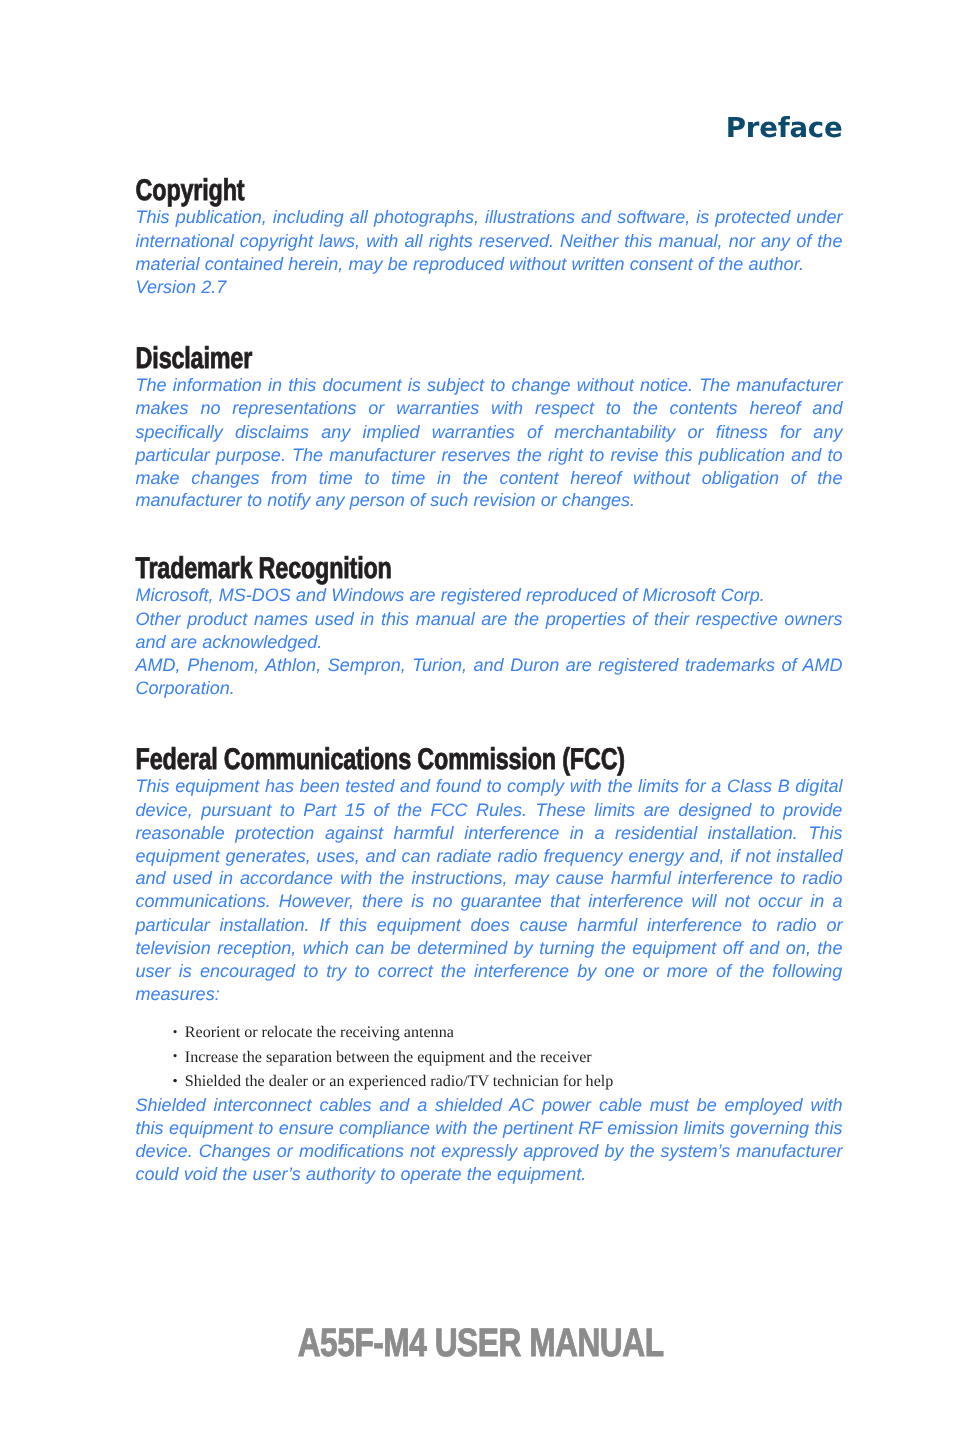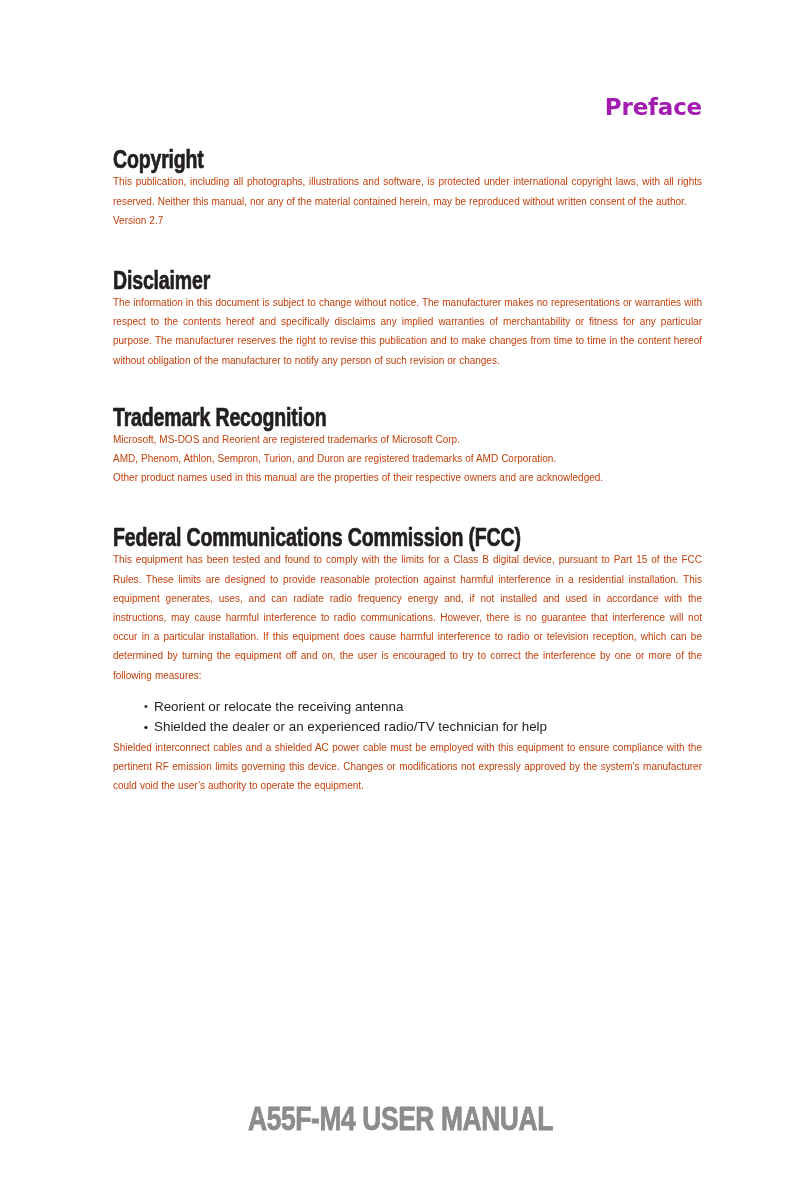--- a/index.html
+++ b/index.html
@@ -33,21 +33,21 @@
     width: 589px;
   }
 
   
   .running-head {
     text-align: right;
     font-family: "DejaVu Sans", sans-serif;
     font-weight: bold;
     font-size: 23px;
     letter-spacing: -0.2px;
-    color: #a21caf;
+    color: #0c4a6e;
     margin: 0;
     padding-top: 95px;
     line-height: 1.1;
   }
 
   
   .section-heading {
     font-family: "Liberation Sans Narrow", "Liberation Sans", sans-serif;
     font-weight: bold;
     font-size: 25px;
@@ -62,44 +62,45 @@
   }
 
   .h-copyright   { margin-top: 27px; }
   .h-disclaimer  { margin-top: 38px; }
   .h-trademark   { margin-top: 35px; }
   .h-fcc         { margin-top: 38px; }
 
   
   p.body {
     font-family: "Liberation Sans", sans-serif;
-    font-size: 10px;
+    font-size: 15px;
     line-height: 19.2px;
-    color: #c2410c;
+    color: #3b82f6;
     text-align: justify;
     text-justify: inter-word;
     margin: 0;
     word-spacing: 0.2px;
+    font-style: italic;
   }
 
   .gap-after-heading { margin-top: 15px; }
   .gap-para          { margin-top: 15px; }
   .gap-small         { margin-top: 14px; }
 
   
   .loose { word-spacing: 1.2px; }
 
   
   ul.measures {
     list-style: none;
     margin: 12px 0 0 0;
     padding: 0 0 0 31px;
   }
   ul.measures li {
-    font-family: Liberation Sans, sans-serif;
+    font-family: Liberation Serif, serif;
     font-size: 13.4px;
     line-height: 20.5px;
     color: #231f20;
     position: relative;
     padding-left: 10px;
     text-align: left;
   }
   ul.measures li::before {
     content: "\2022";
     position: absolute;
@@ -145,30 +146,33 @@
     <div class="running-head">Preface</div>
 
     <h2 class="section-heading h-copyright">Copyright</h2>
     <p class="body gap-after-heading">This publication, including all photographs, illustrations and software, is protected under international copyright laws, with all rights reserved. Neither this manual, nor any of the material contained herein, may be reproduced without written consent of the author.</p>
     <p class="body gap-para">Version 2.7</p>
 
     <h2 class="section-heading h-disclaimer">Disclaimer</h2>
     <p class="body gap-after-heading">The information in this document is subject to change without notice. The manufacturer makes no representations or warranties with respect to the contents hereof and specifically disclaims any implied warranties of merchantability or fitness for any particular purpose. The manufacturer reserves the right to revise this publication and to make changes from time to time in the content hereof without obligation of the manufacturer to notify any person of such revision or changes.</p>
 
     <h2 class="section-heading h-trademark">Trademark Recognition</h2>
-    <p class="body gap-after-heading">Microsoft, MS-DOS and Reorient are registered trademarks of Microsoft Corp.</p>
+    <p class="body gap-after-heading">Microsoft, MS-DOS and Windows are registered reproduced of Microsoft Corp.</p>
+    <p class="body gap-small">Other product names used in this manual are the properties of their respective owners and are acknowledged.</p>
     <p class="body gap-small">AMD, Phenom, Athlon, Sempron, Turion, and Duron are registered trademarks of AMD Corporation.</p>
-    <p class="body gap-small">Other product names used in this manual are the properties of their respective owners and are acknowledged.</p>
 
     <h2 class="section-heading h-fcc">Federal Communications Commission (FCC)</h2>
     <p class="body gap-after-heading">This equipment has been tested and found to comply with the limits for a Class B digital device, pursuant to Part 15 of the FCC Rules. These limits are designed to provide reasonable protection against harmful interference in a residential installation. This equipment generates, uses, and can radiate radio frequency energy and, if not installed and used in accordance with the instructions, may cause harmful interference to radio communications. However, there is no guarantee that interference will not occur in a particular installation. If this equipment does cause harmful interference to radio or television reception, which can be determined by turning the equipment off and on, the user is encouraged to try to correct the interference by one or more of the following measures:</p>
 
     <ul class="measures">
       <li>
         <span>Reorient or relocate the receiving antenna</span>
+      </li>
+      <li>
+        <span>Increase the separation between the equipment and the receiver</span>
       </li>
       <li>
       </li>
       <li>
         <span>Shielded the dealer or an experienced radio/TV technician for help</span>
       </li>
     </ul>
 
     <p class="body after-list loose">Shielded interconnect cables and a shielded AC power cable must be employed with this equipment to ensure compliance with the pertinent RF emission limits governing this device. Changes or modifications not expressly approved by the system’s manufacturer could void the user’s authority to operate the equipment.</p>
 

